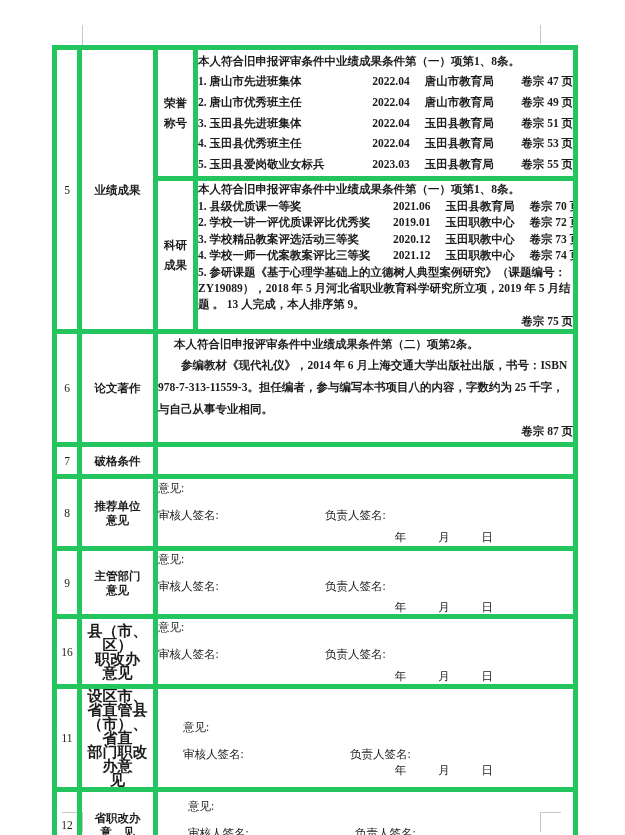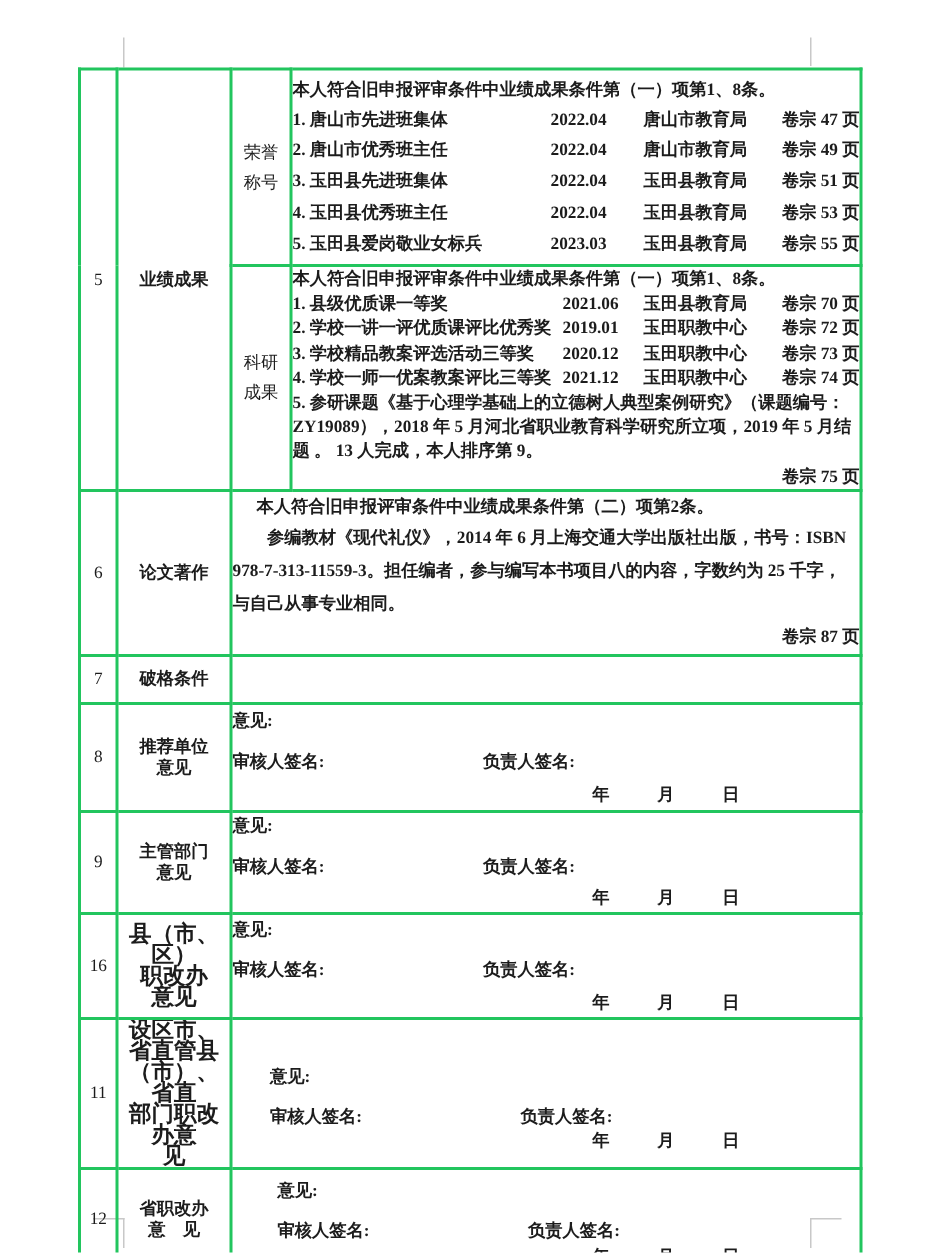--- a/index.html
+++ b/index.html
@@ -18,55 +18,55 @@
   .crop-bl{left:62px;top:812px;width:20px;height:19px;border-top:1px solid #c8c8c8;border-right:1px solid #c8c8c8;}
   .crop-br{left:540px;top:812px;width:20px;height:19px;border-top:1px solid #c8c8c8;border-left:1px solid #c8c8c8;}
 
   
   table.form{
     position:absolute;left:52px;top:45px;width:521px;
     border-collapse:collapse;table-layout:fixed;
     border:2px solid #4a4a4a;
   }
   table.form td{
-    border:2px solid #22c55e;
+    border:5px solid #22c55e;
     padding:0;vertical-align:middle;overflow:hidden;
     font-size:11.5px;
   }
   td.no{text-align:center;font-size:11px;}
   td.label{text-align:center;line-height:14px;font-weight:600;}
   td.label div{line-height:14px;}
   td.label.small{font-size:15px;}
-  td.sub{text-align:center;font-weight:400;}
+  td.sub{text-align:center;font-weight:700;}
   td.sub div{line-height:20px;}
   td.content{vertical-align:top;padding:5px 8px 2px 7px;font-weight:600;}
 
   
   .heading{line-height:19px;white-space:pre;}
-  .item-line{display:flex;white-space:pre;}
+  .item-line{display:flex;white-space:pre;gap:15px;}
   .honor .item-line{line-height:20.8px;}
   .honor .heading{line-height:20px;}
   .research .heading{line-height:17px;}
   .research .item-line{line-height:16.4px;}
   .honor .it-name{width:172px;}
   .research .it-name{min-width:176px;padding-right:4px;}
   .it-date{white-space:pre;}
   .it-org{margin-left:auto;width:80px;white-space:pre;}
   .it-page{width:64px;text-align:right;white-space:pre;}
   .plines div{line-height:16.4px;white-space:pre;}
   .lastline{display:flex;line-height:16.4px;white-space:pre;flex-direction:column;}
   .lastline .pg{margin-left:auto;}
 
   
   .r6c .heading{line-height:20px;padding-left:16px;}
   .r6c .para div{line-height:22px;white-space:pre;}
   .r6c .lastline{line-height:22px;}
 
   
-  td.op{vertical-align:top;padding:5px 0 0 8px;font-weight:700;}
+  td.op{vertical-align:top;padding:5px 0 0 8px;font-weight:400;}
   td.op.indent-lg{padding-left:25px;padding-top:20px;}
   td.op.indent-xl{padding-left:30px;padding-top:7px;}
   .op-comment{line-height:14px;}
   .sign-row{display:flex;margin-top:13px;line-height:14px;}
   .sign-row .reviewer{width:167px;}
   .date-row{margin-top:8px;line-height:14px;text-align:right;padding-right:80px;}
   .date-row .dm{margin-left:29px;}
   .date-tight{margin-top:2px;}
   .date-mid{margin-top:7px;}
   .date-low{margin-top:3px;}

